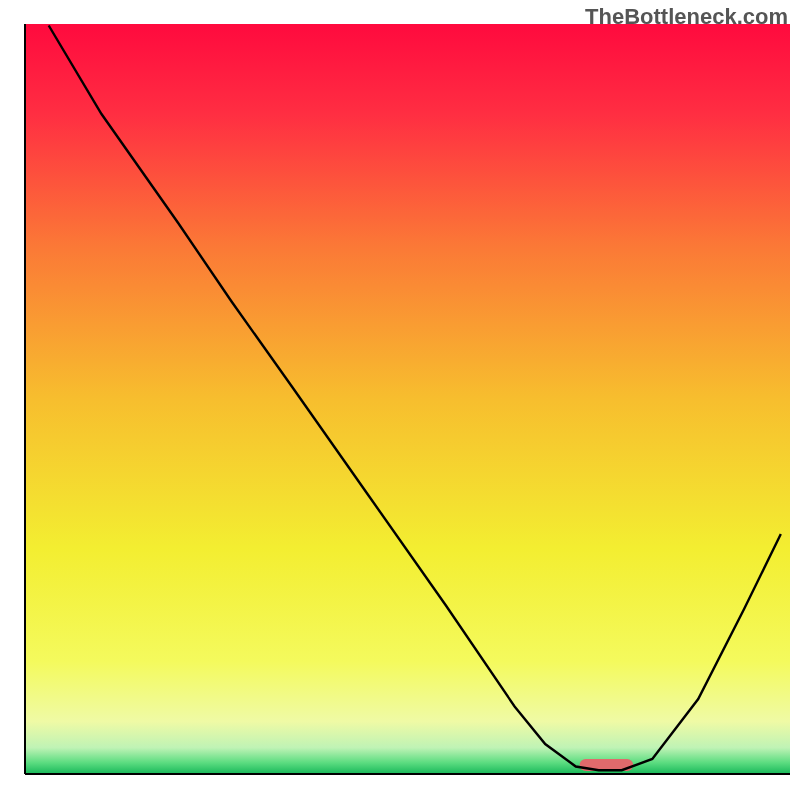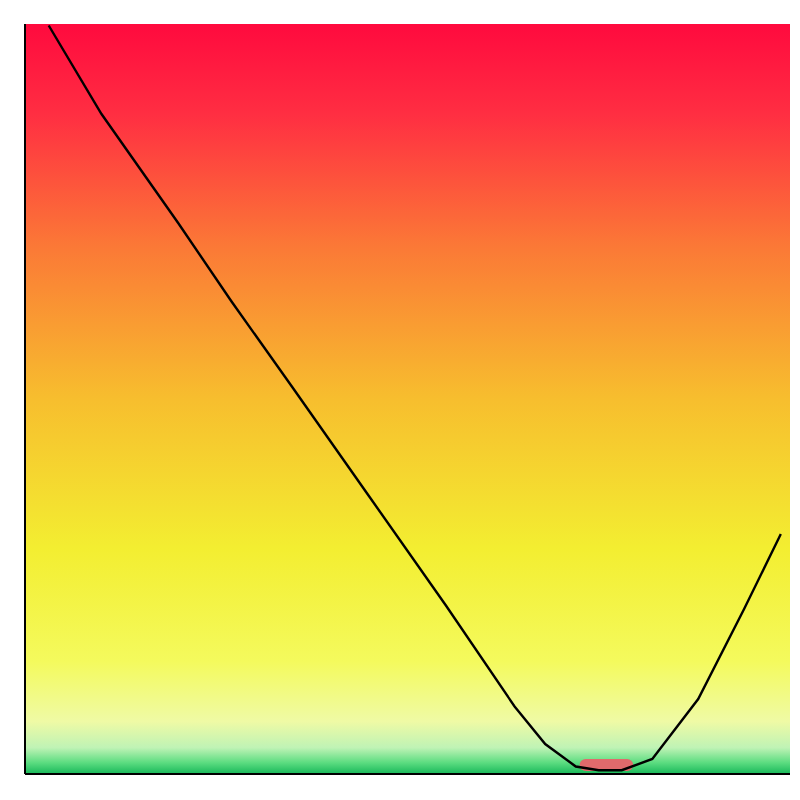--- a/index.html
+++ b/index.html
@@ -25,20 +25,21 @@
     z-index: 10;
   }
   svg {
     display: block;
   }
 </style>
 </head>
 <body>
 
 <div class="chart-container">
+  <div class="watermark">TheBottleneck.com</div>
   <svg id="chart-svg" width="800" height="800">
     <defs>
       <linearGradient id="bg-grad" x1="0" y1="0" x2="0" y2="1">
           <stop offset="0%" stop-color="#FF0A3E"></stop>
           <stop offset="12%" stop-color="#FF2E42"></stop>
           <stop offset="30%" stop-color="#FB7A36"></stop>
           <stop offset="50%" stop-color="#F7BE2E"></stop>
           <stop offset="70%" stop-color="#F3EE31"></stop>
           <stop offset="85%" stop-color="#F4FA5D"></stop>
           <stop offset="93%" stop-color="#EFFAA5"></stop>

